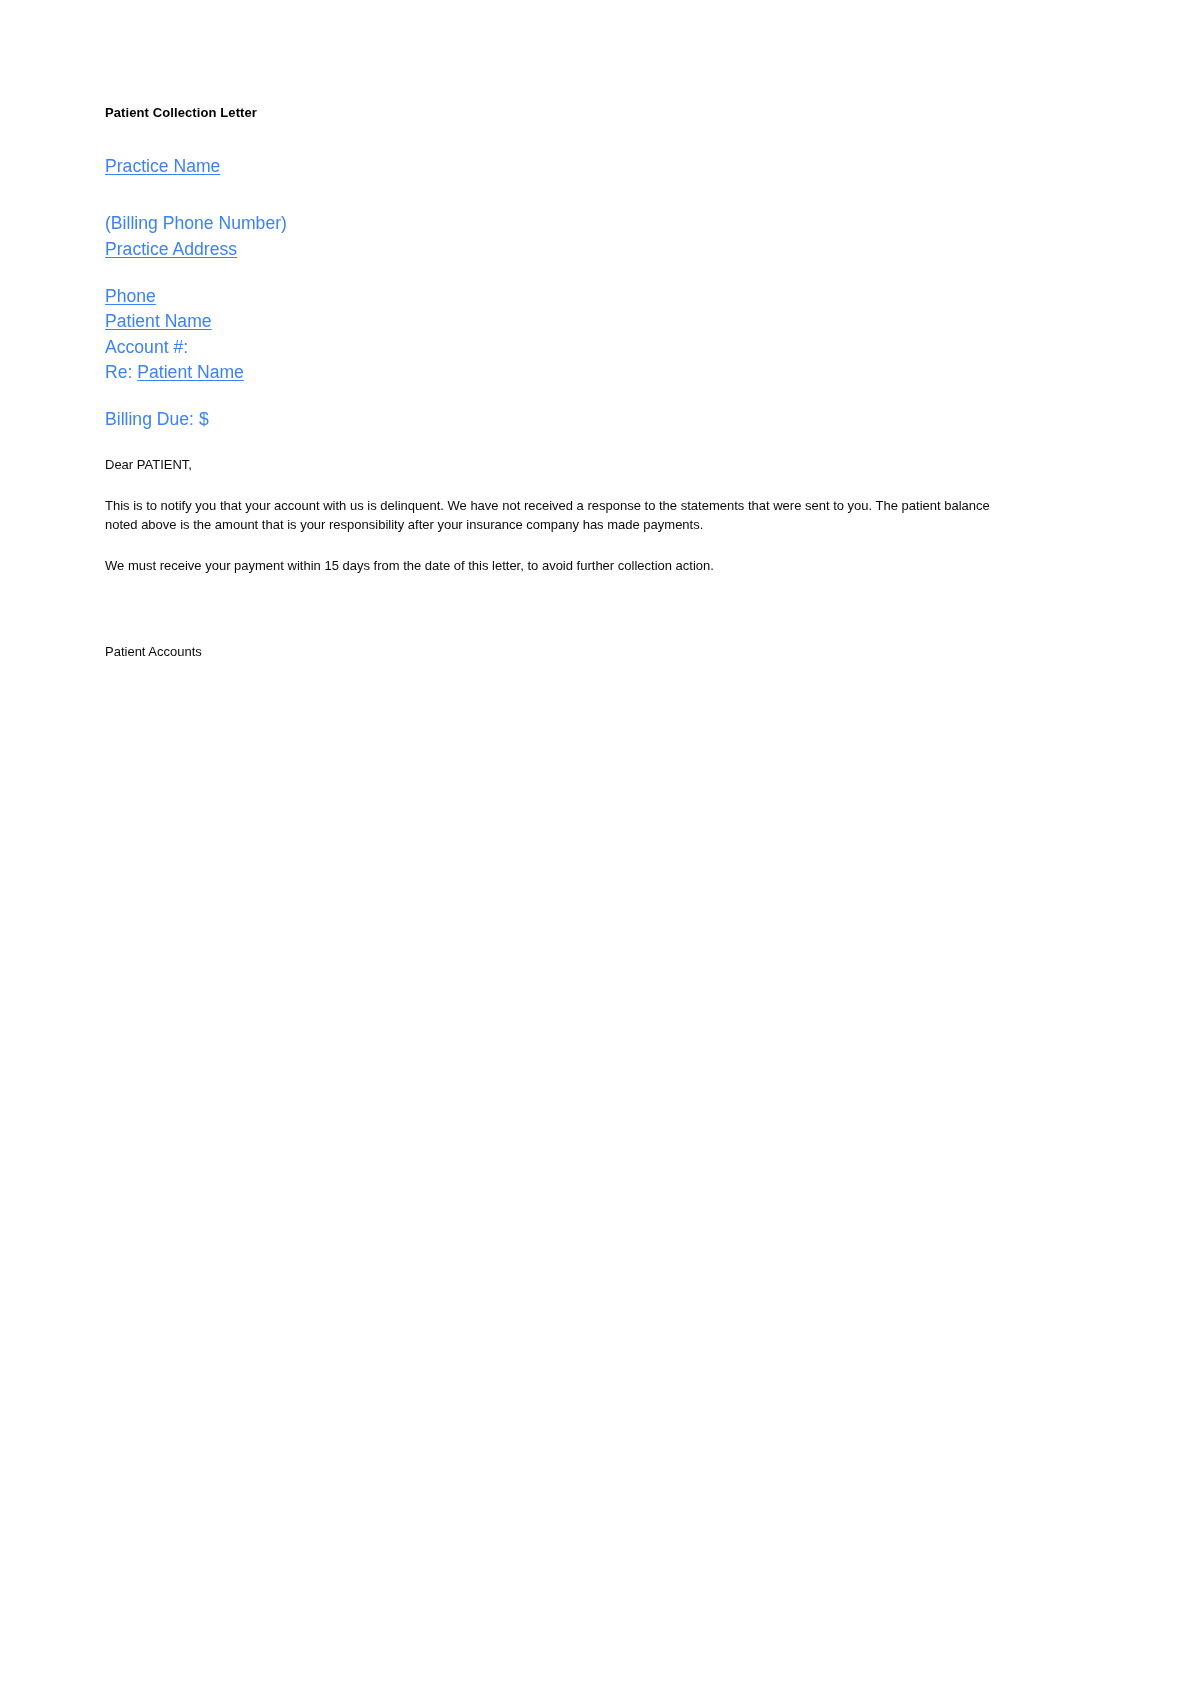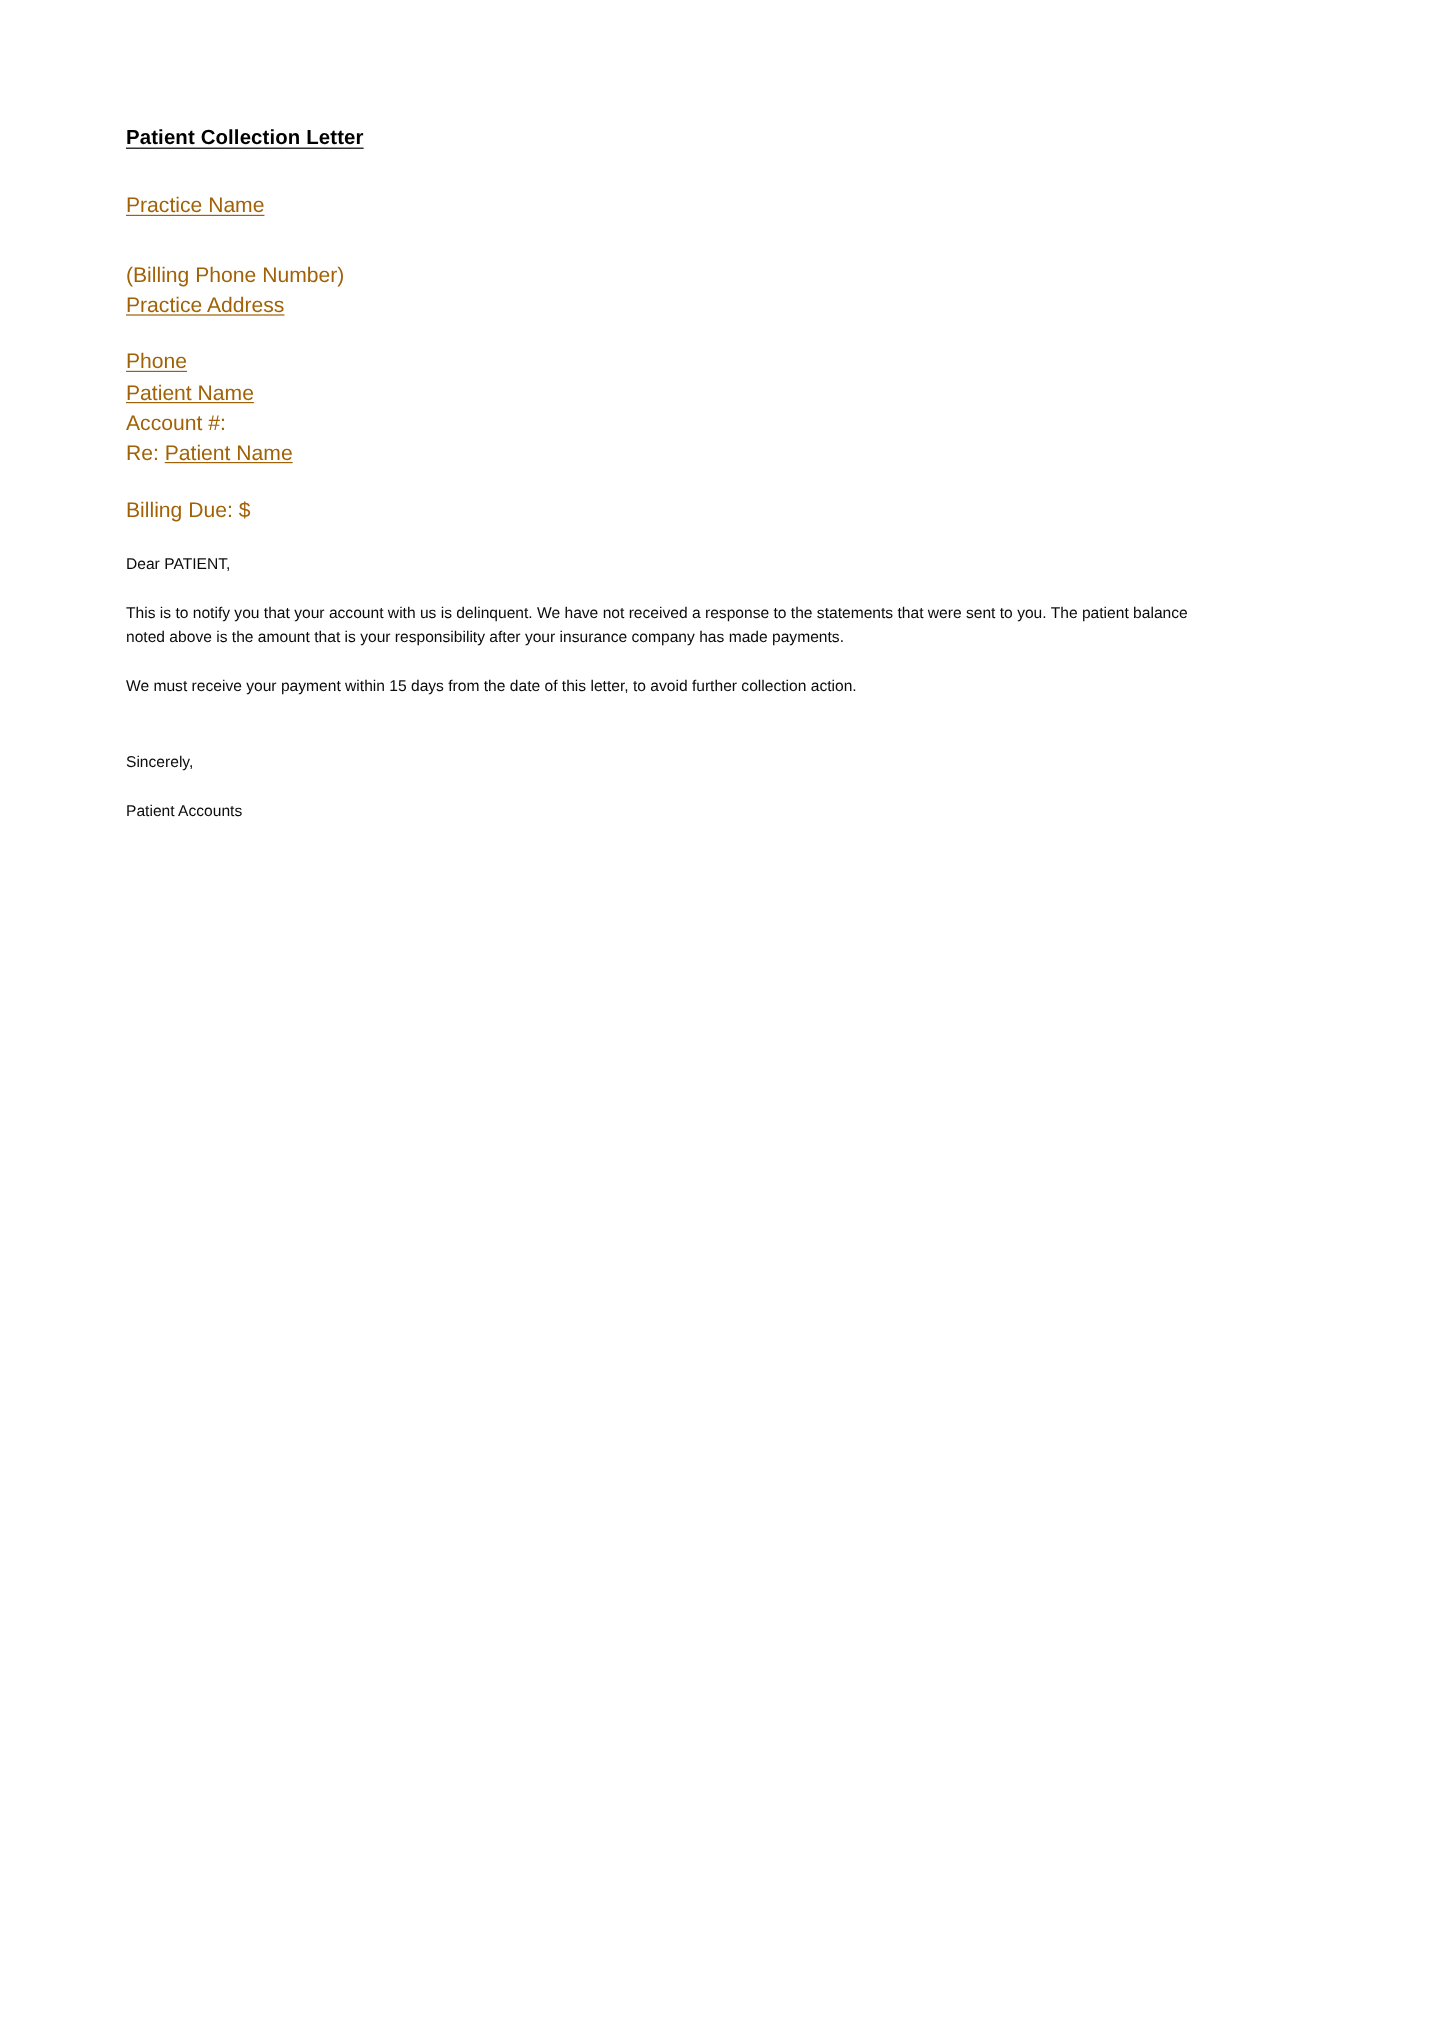--- a/index.html
+++ b/index.html
@@ -23,34 +23,33 @@
     box-sizing: border-box;
   }
   #letter {
     position: absolute;
     left: 105px;
     top: 104px;
     width: 888px;
   }
 
   .doc-title {
-    font-size: 17px;
+    font-size: 13px;
     font-weight: bold;
-    text-decoration: underline;
     text-underline-offset: 3px;
     line-height: 1.32;
     margin: 0;
     letter-spacing: 0.1px;
   }
 
   .blk {
     font-size: 17.6px;
     line-height: 1.44;
     margin: 0;
-    color: #a16207;
+    color: #3b82f6;
   }
 
   .u {
     text-decoration: underline;
     text-underline-offset: 2px;
   }
 
   .gap-title   { height: 33px; }
   .gap-med     { height: 32px; }
   .gap-small   { height: 22px; }
@@ -117,20 +116,19 @@
 
     <div class="gap-para"></div>
 
     <div class="para">We must receive your payment within 15 days from the date of this letter, to avoid further collection action.</div>
 
     <div class="gap-para"></div>
 
 
     <div class="gap-para"></div>
 
-    <div class="para">Sincerely,</div>
 
     <div class="gap-para"></div>
 
     <div class="para">Patient Accounts</div>
 
   </div>
 </div>
 
 </body></html>

